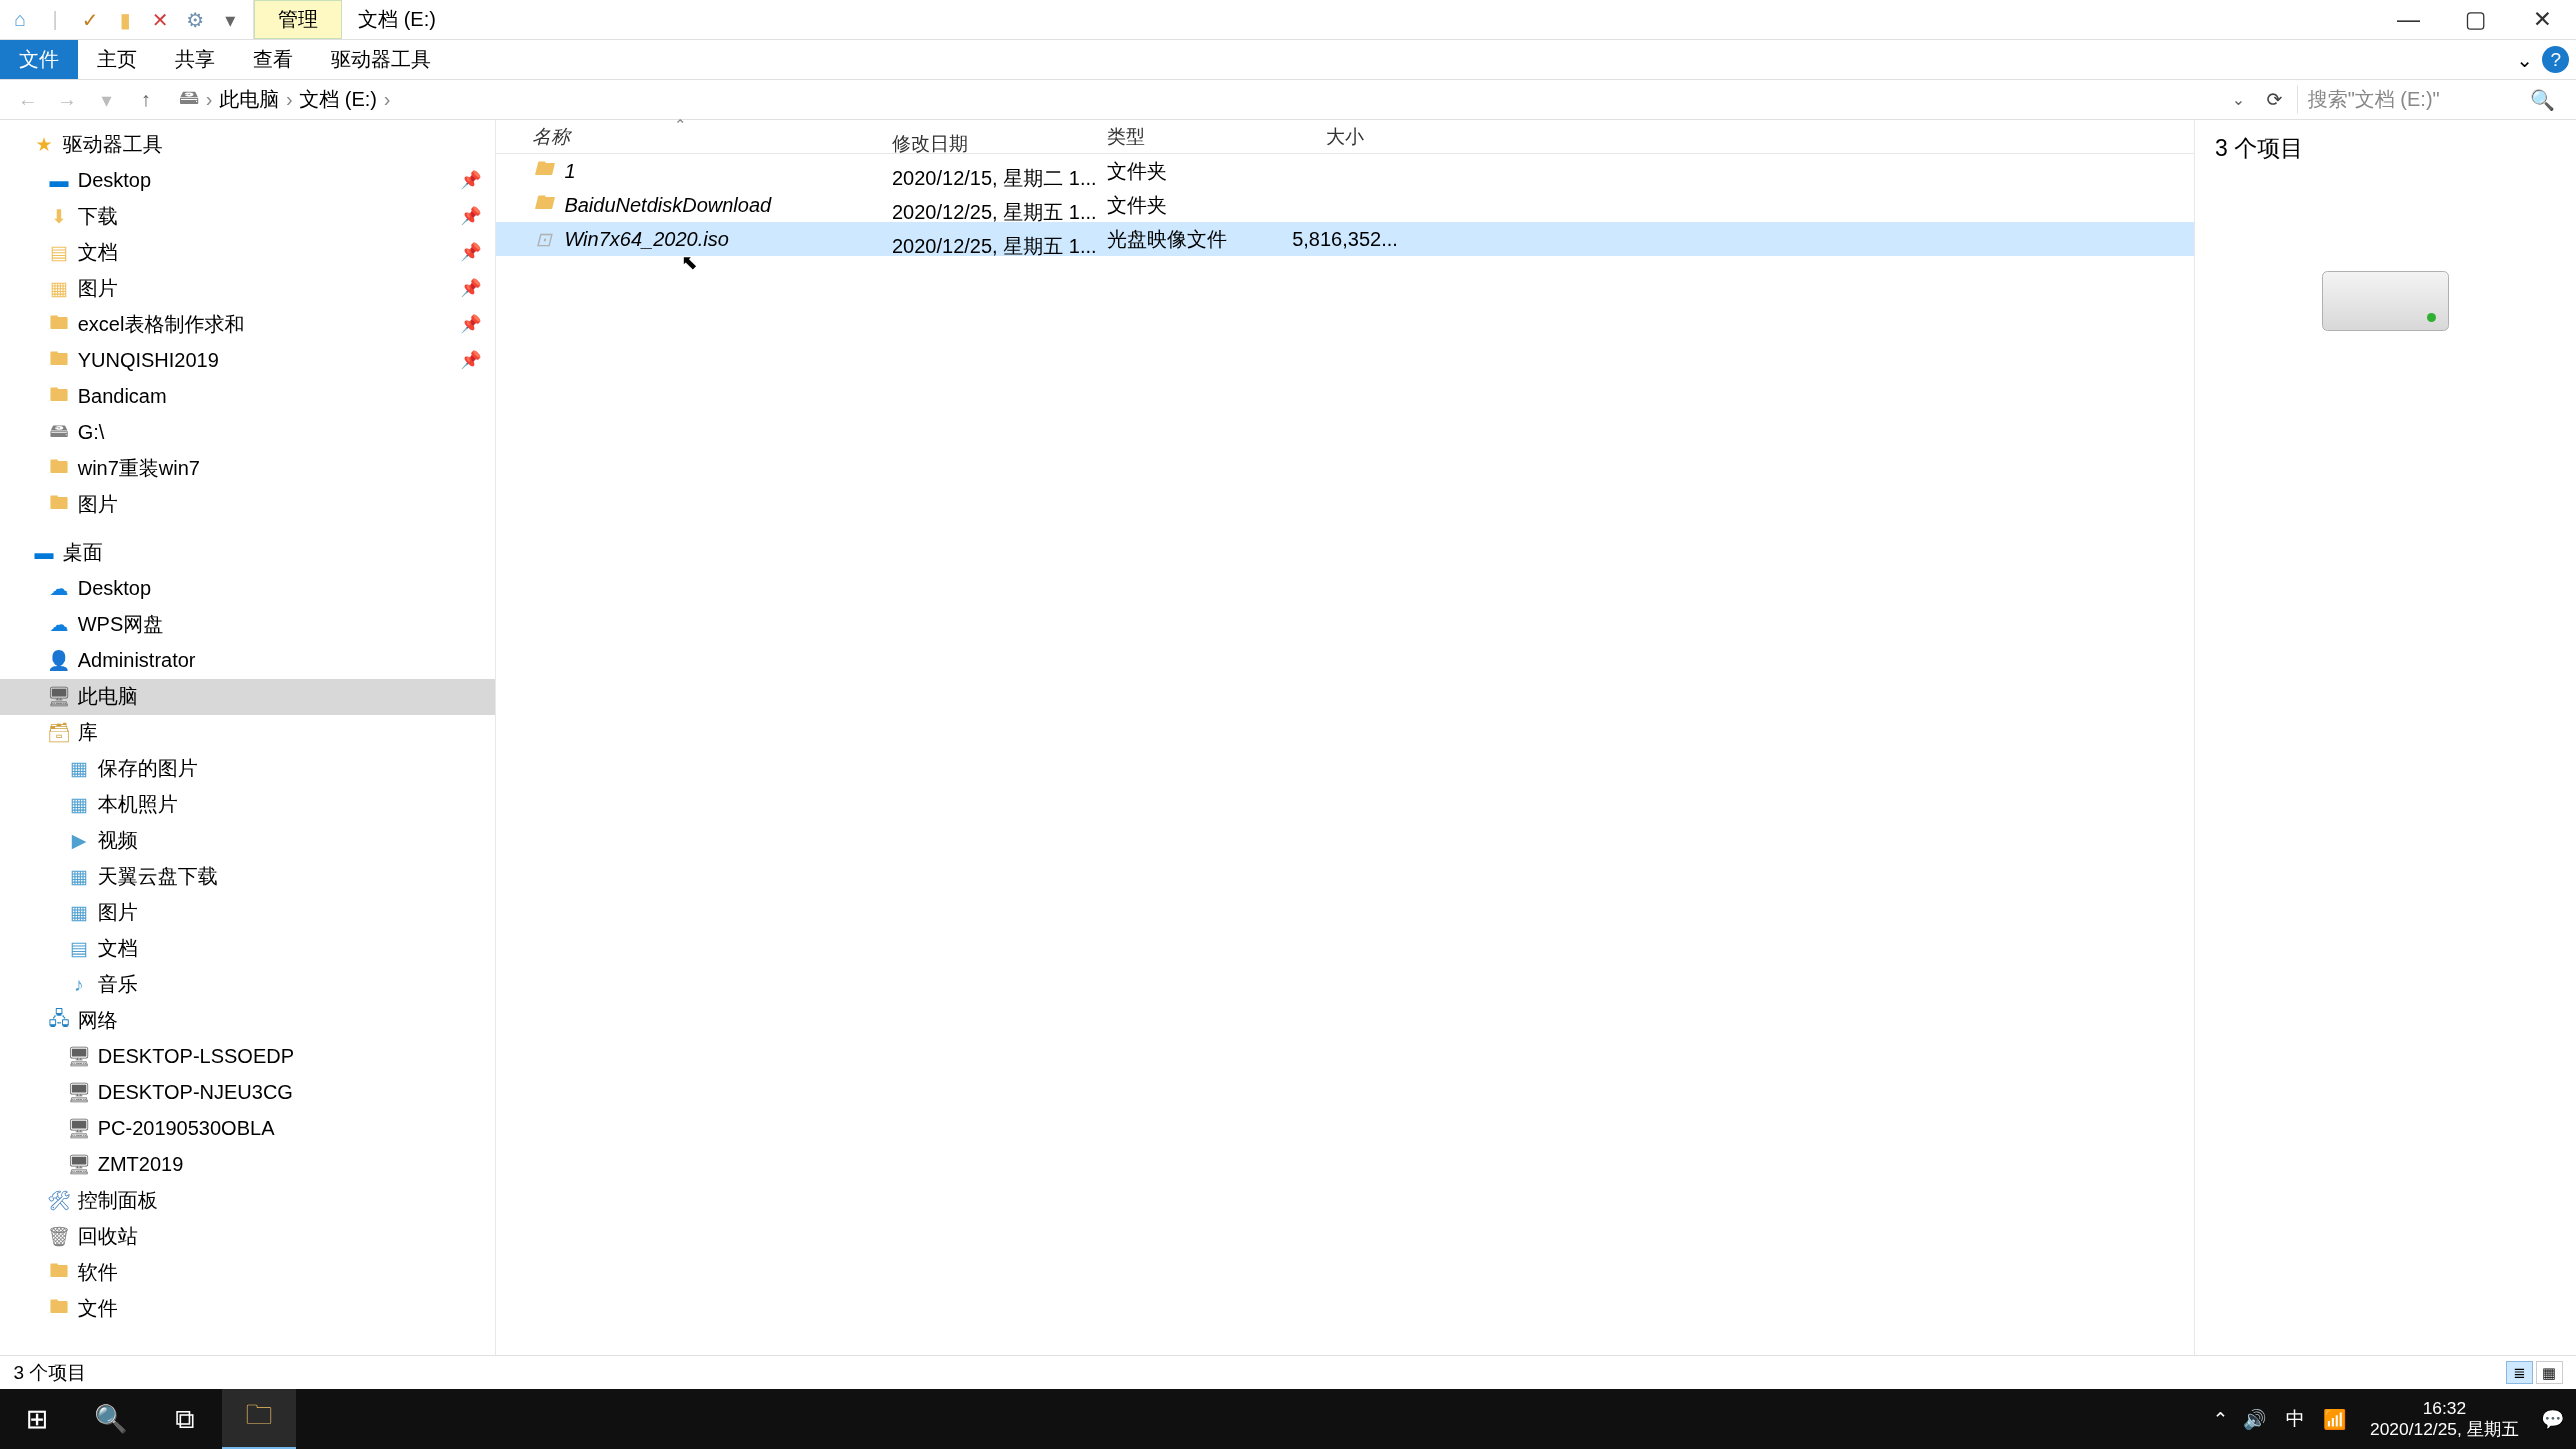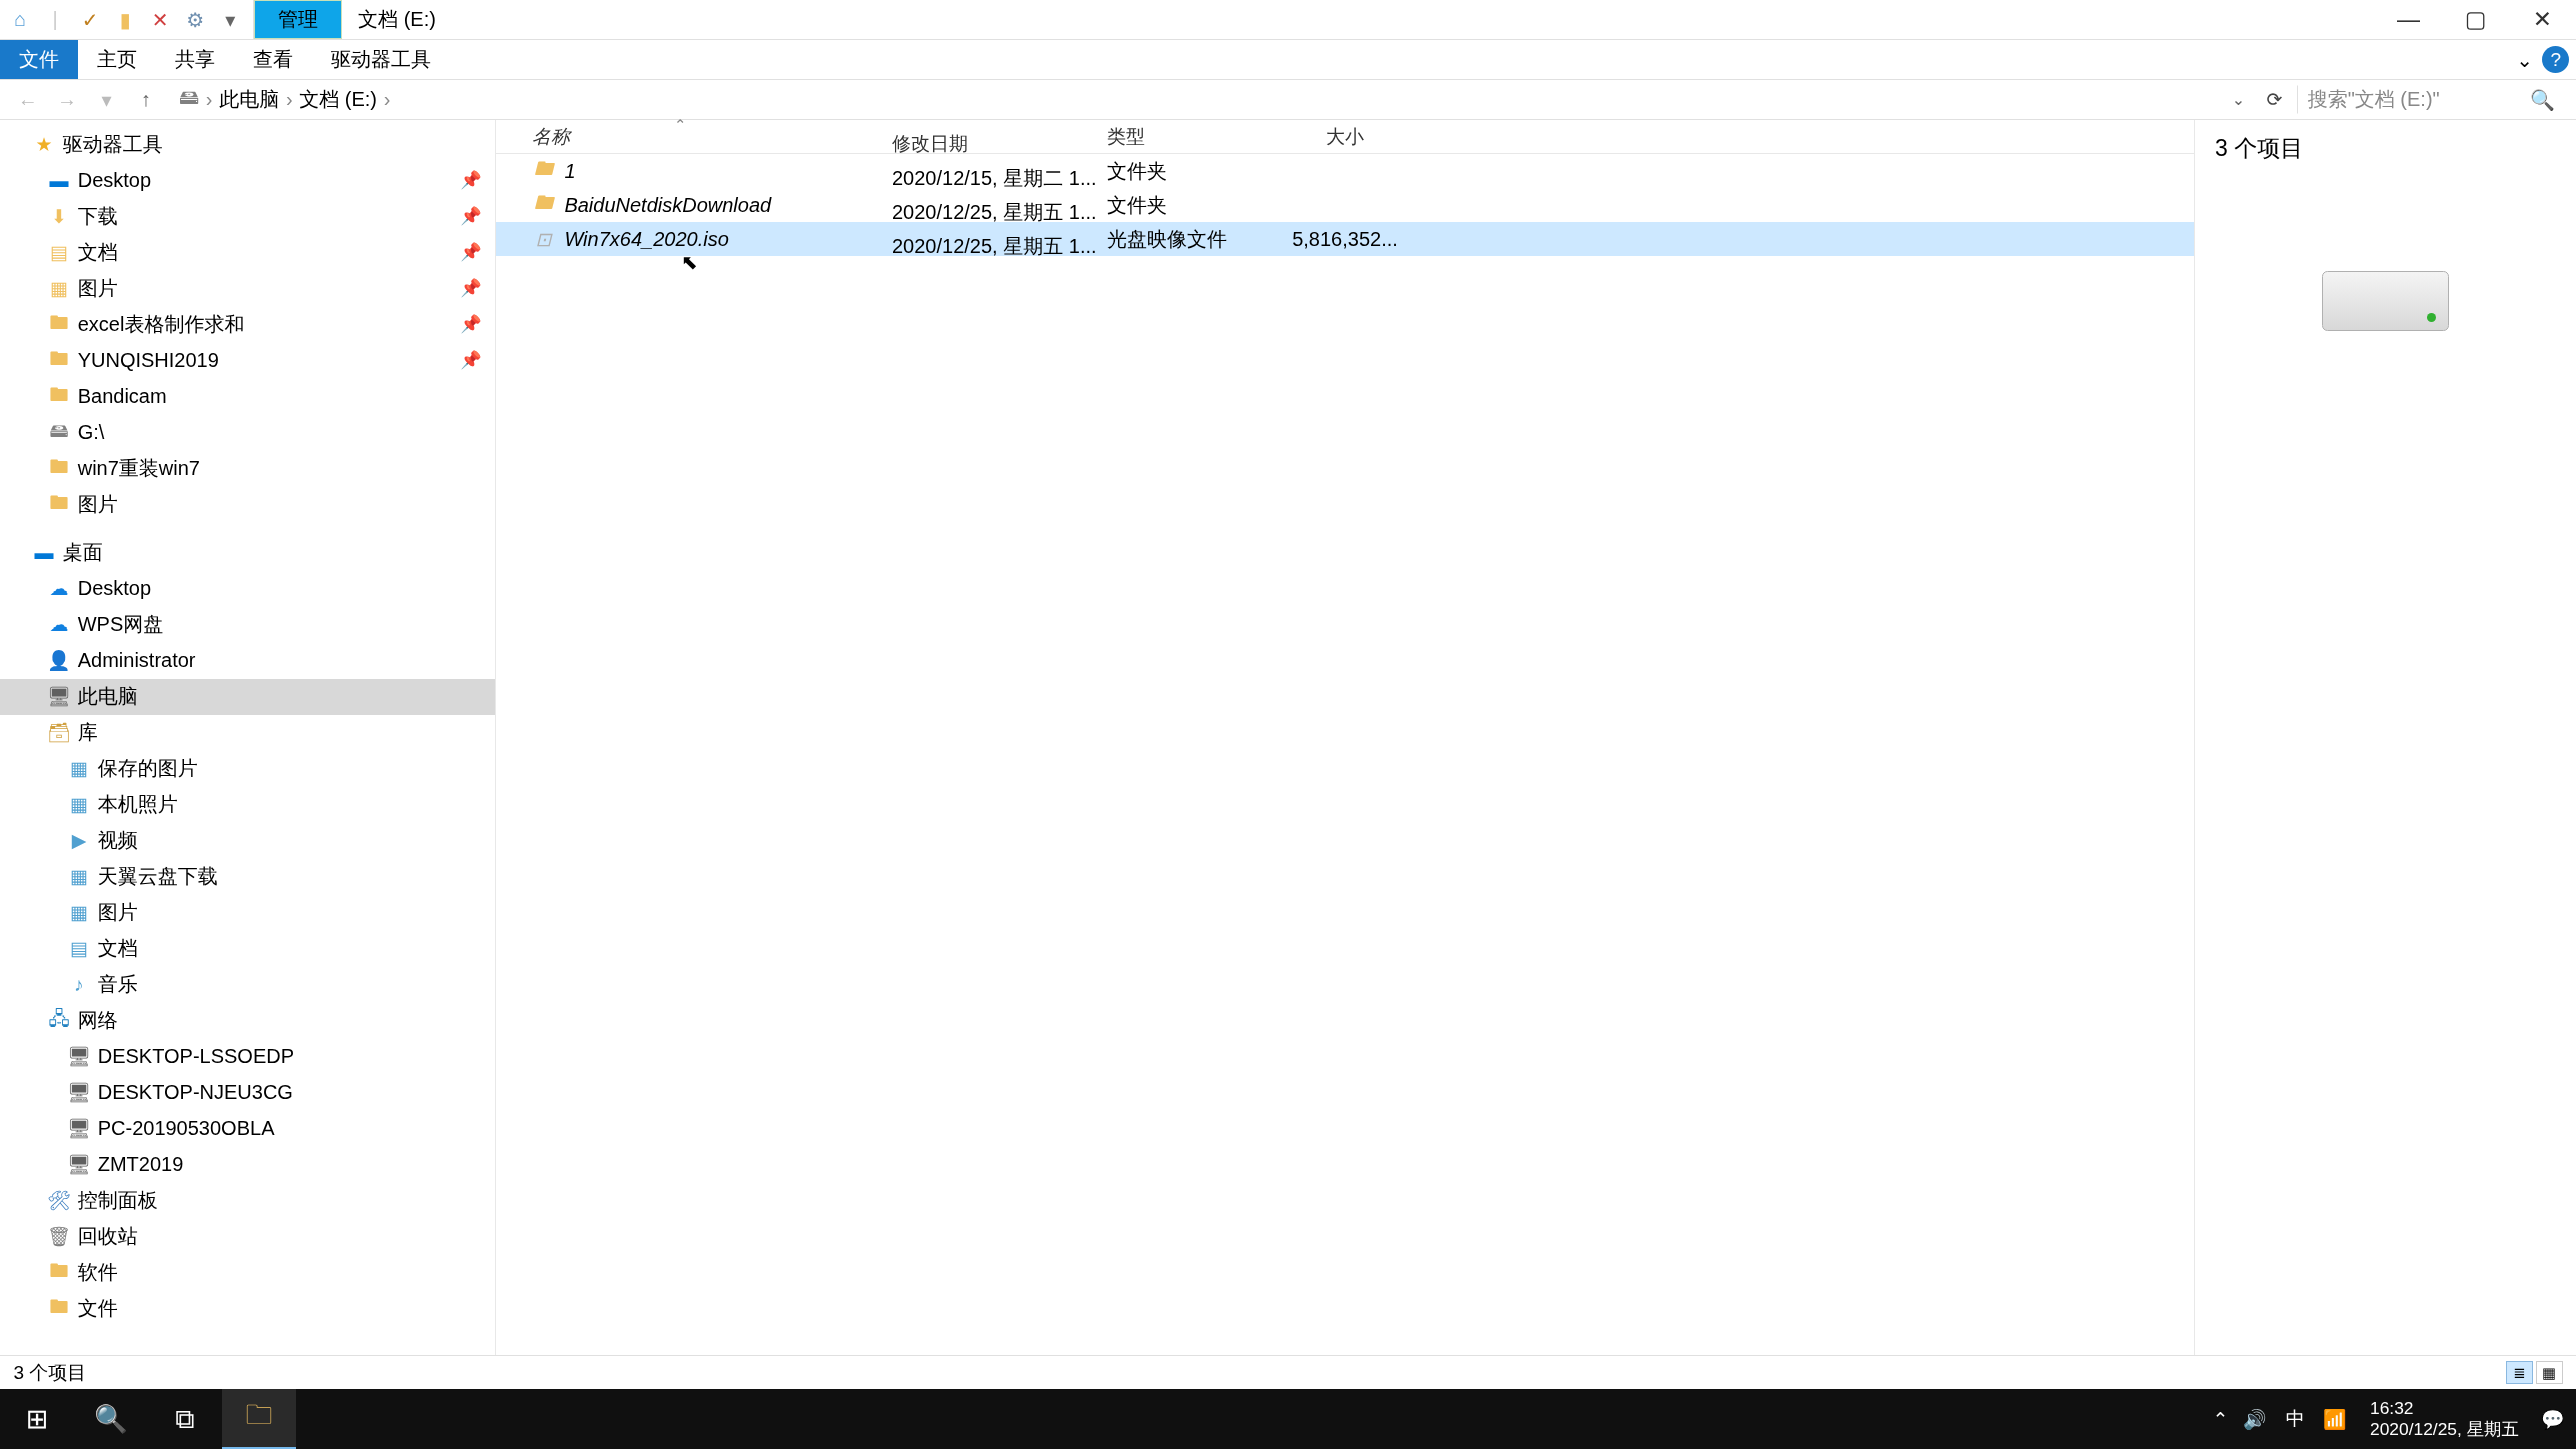--- a/index.html
+++ b/index.html
@@ -2,21 +2,21 @@
 <html><head>
 <meta charset="utf-8">
 <style>
 * { margin: 0; padding: 0; box-sizing: border-box; font-family: "Segoe UI", "Microsoft YaHei", sans-serif; }
 html, body { width: 2576px; height: 1449px; background: #ffffff; overflow: hidden; font-size: 21.5px; }
 
 
 .titlebar { display: flex; align-items: center; height: 40px; background: #ffffff; border-bottom: 0.7px solid #e0e0e0; position: relative; }
 .qat { display: flex; align-items: center; gap: 8px; padding-left: 6.7px; padding-right: 9.4px; height: 100%; border-right: 0.7px solid #e0e0e0; }
 .qat .icon-slot, .qat .glyph { width: 27px; height: 27px; display: flex; align-items: center; justify-content: center; font-size: 20px; }
-.tab-context { padding: 13px 23px; height: 100%; display: flex; align-items: center; background: #0ea5e9; border: 0.7px solid #c8e0b8; font-size: 20px; }
+.tab-context { padding: 13px 23px; height: 100%; display: flex; align-items: center; background: #fef9c3; border: 0.7px solid #c8e0b8; font-size: 20px; }
 .tab-title { padding: 0 16px; height: 100%; display: flex; align-items: center; font-size: 20px; }
 .win-controls { position: absolute; right: 0; top: 0; display: flex; height: 100%; }
 .win-controls div { width: 67px; display: flex; align-items: center; justify-content: center; font-size: 23px; color: #333; }
 
 
 .ribbon { display: flex; align-items: stretch; height: 40px; border-bottom: 0.7px solid #e0e0e0; position: relative; }
 .ribbon-tab { padding: 0 19px; display: flex; align-items: center; font-size: 20px; }
 .ribbon-tab.file { background: #1979ca; color: #fff; }
 .ribbon-right { position: absolute; right: 6.7px; top: 0; height: 100%; display: flex; align-items: center; gap: 9.4px; }
 .ribbon-right .glyph { font-size: 20px; }
@@ -76,21 +76,21 @@
 .view-toggles { display: flex; gap: 2.7px; }
 .vt { width: 27px; height: 23px; border: 0.7px solid #ccc; display: flex; align-items: center; justify-content: center; font-size: 14.8px; }
 .vt.active { background: #cde8ff; border-color: #8ab8e0; }
 
 
 .taskbar { height: 60px; background: #101010; display: flex; align-items: center; color: #fff; position: relative; }
 .task-btn { width: 74px; height: 100%; display: flex; align-items: center; justify-content: center; font-size: 27px; }
 .task-btn.active { background: #2a2a2a; border-bottom: 2.7px solid #76b9ed; }
 .task-btn.explorer { color: #f0c060; }
 .tray { position: absolute; right: 0; display: flex; align-items: center; height: 100%; gap: 14.8px; padding-right: 10.7px; font-size: 19px; }
-.clock { text-align: left; line-height: 1.2; font-size: 17.4px; padding: 0 8px; }
+.clock { text-align: center; line-height: 1.2; font-size: 17.4px; padding: 0 8px; }
 .ime-box { border: 0; padding: 0 4px; font-weight: normal; }
 
 .cursor-overlay { position: absolute; left: 681px; top: 250px; font-size: 20px; color: #000; pointer-events: none; }
 </style>
 </head>
 <body>
 
 <div class="titlebar">
   <div class="qat">
     <span class="glyph" style="color:#5aa0d8">⌂</span>

